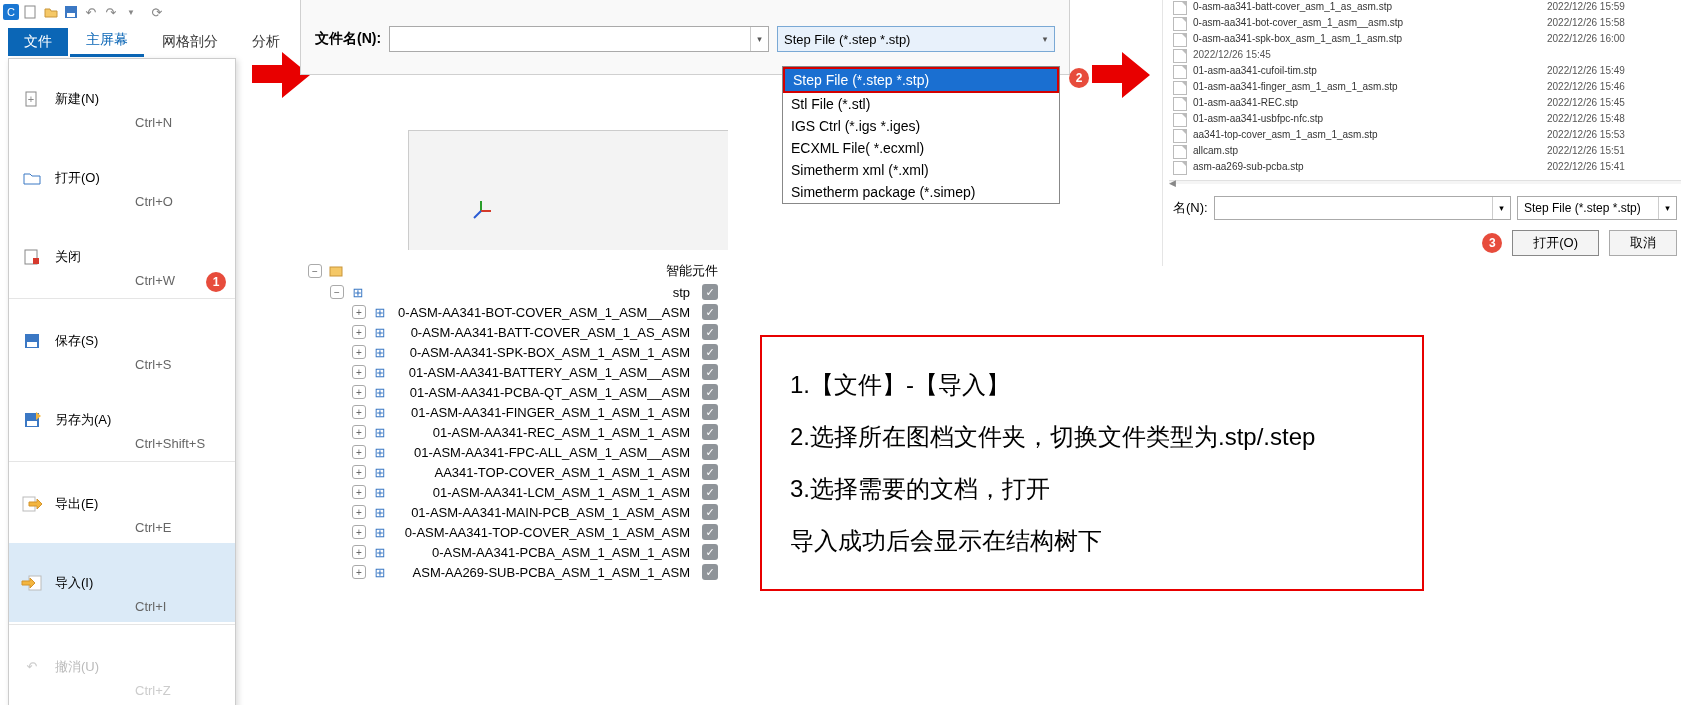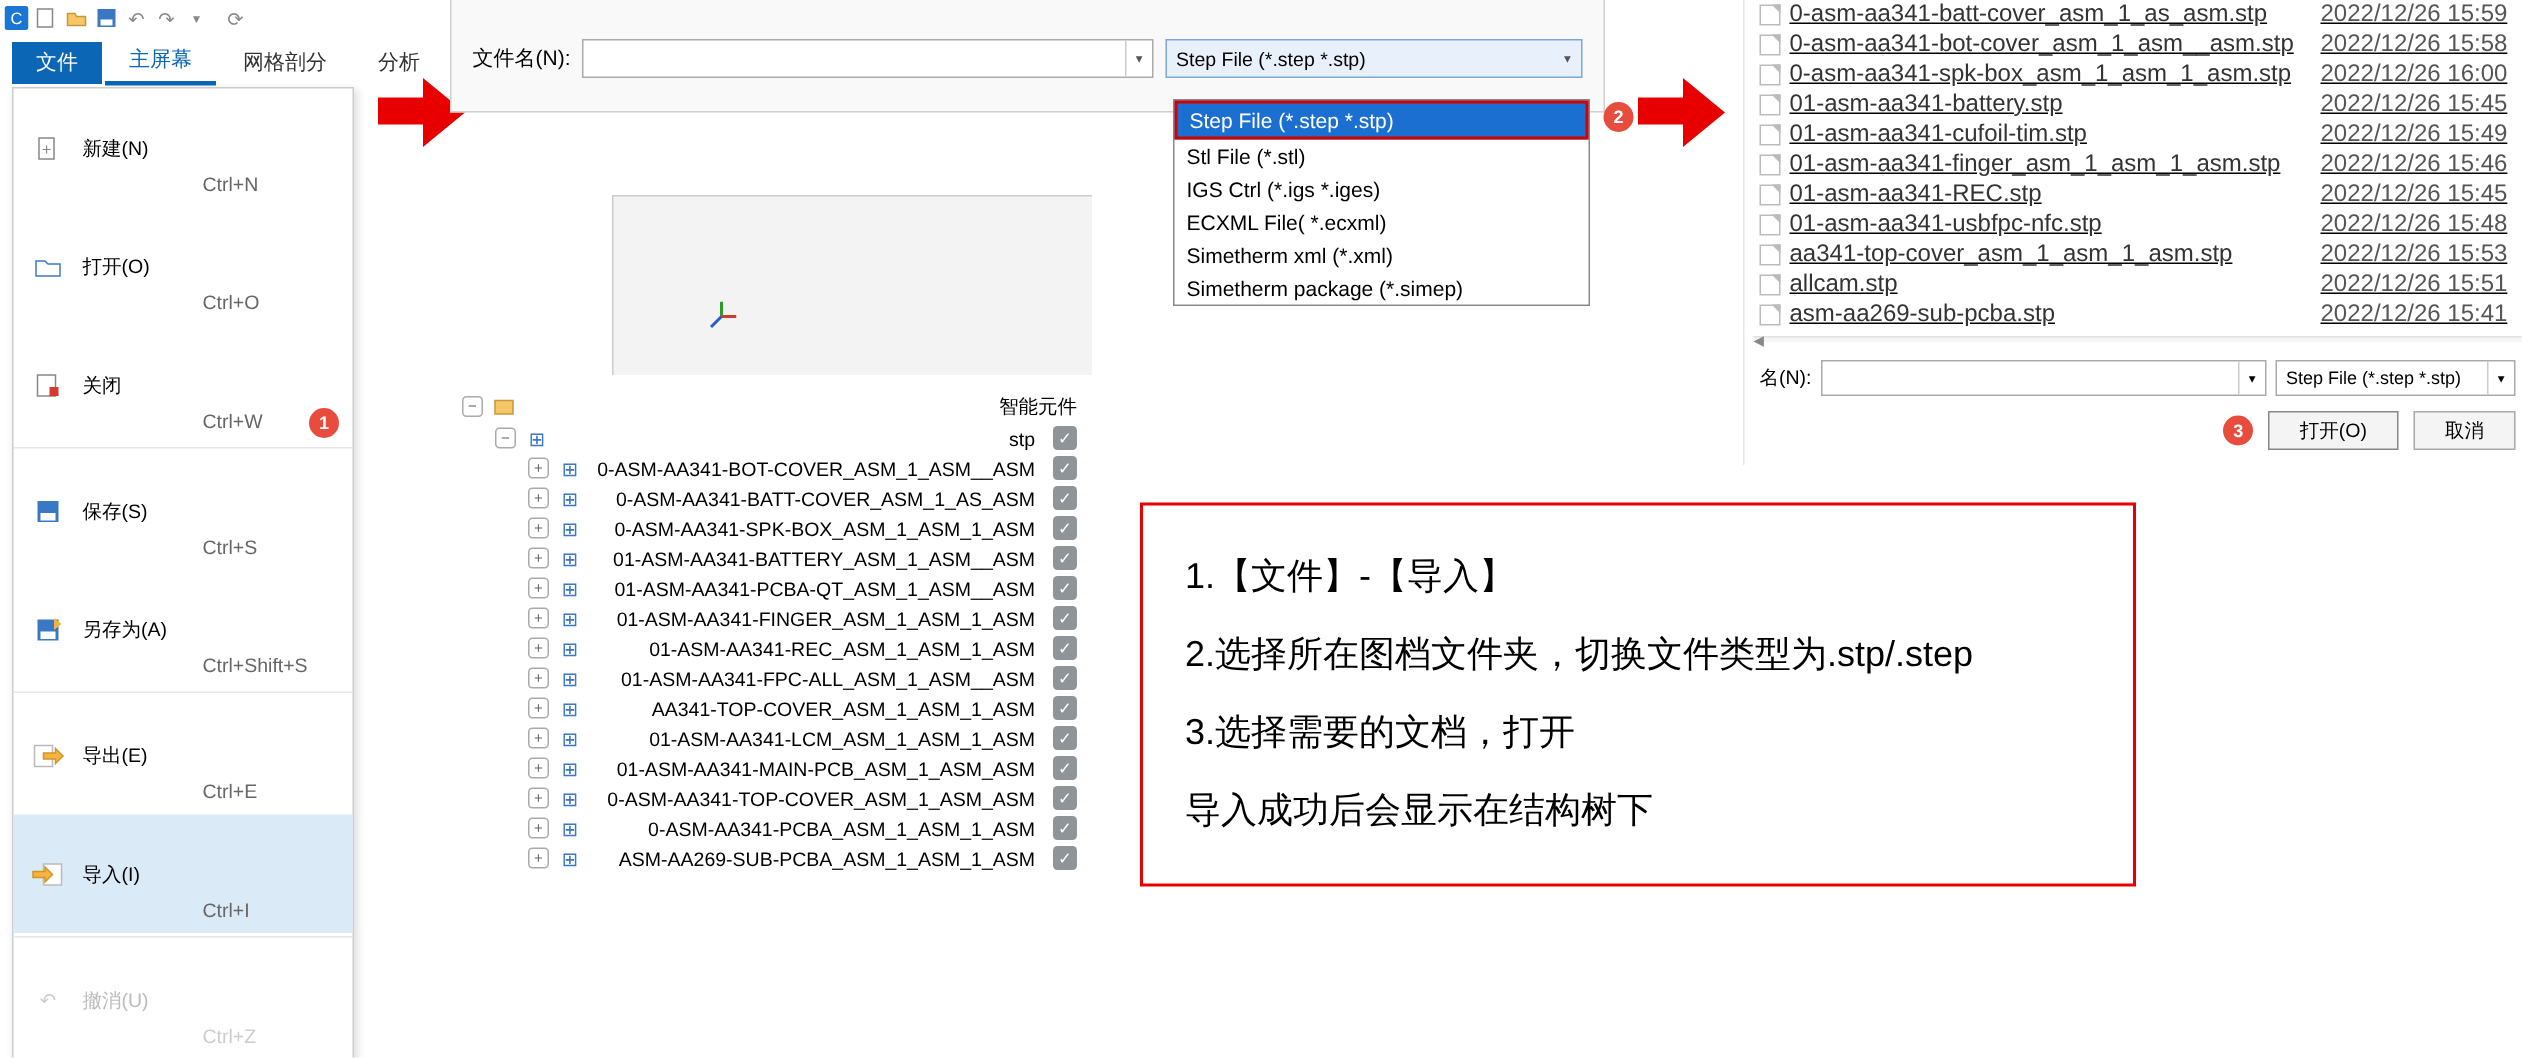--- a/index.html
+++ b/index.html
@@ -28,21 +28,21 @@
   .menu-sep { height: 1px; background: #e5e5e5; margin: 2px 0; }
   .chevron { color: #666; font-size: 10px; }
 
   
   .callout { width: 20px; height: 20px; border-radius: 50%; background: #e74c3c; color: #fff; display: inline-flex; align-items: center; justify-content: center; font-size: 12px; font-weight: bold; position: absolute; }
   .arrow-body { fill: #e80000; }
 
   
   .open-dialog { position: absolute; left: 300px; top: -5px; width: 770px; background: #f9f9f9; border: 1px solid #d0d0d0; padding-bottom: 10px; }
   .open-row { display: flex; align-items: center; padding: 30px 14px 12px 14px; gap: 8px; }
-  .open-label { font-size: 14px; }
+  .open-label { font-size: 14px; font-weight: bold; }
   .open-input { flex: 1; height: 26px; border: 1px solid #aaa; background: #fff; position: relative; }
   .open-input .combo-btn { position: absolute; right: 0; top: 0; bottom: 0; width: 18px; border-left: 1px solid #ccc; display: flex; align-items: center; justify-content: center; font-size: 9px; color: #555; cursor: pointer; }
   .type-select { width: 278px; height: 26px; border: 1px solid #7aa9d5; background: #e8f1fb; position: relative; display: flex; align-items: center; padding: 0 6px; cursor: pointer; }
   .type-select .combo-btn { position: absolute; right: 0; top: 0; bottom: 0; width: 18px; display: flex; align-items: center; justify-content: center; font-size: 9px; color: #555; }
 
   
   .type-dropdown { position: absolute; left: 782px; top: 66px; width: 278px; border: 1px solid #888; background: #fff; z-index: 5; }
   .type-opt { padding: 3px 8px; font-size: 14px; cursor: pointer; }
   .type-opt.sel { background: #1a6fd1; color: #fff; border: 2px solid #d40000; }
 
@@ -54,21 +54,21 @@
   .tree-row { display: flex; align-items: center; gap: 6px; padding: 2px 0; font-size: 13px; }
   .tree-toggle { width: 14px; height: 14px; border: 1px solid #aaa; border-radius: 3px; display: inline-flex; align-items: center; justify-content: center; font-size: 10px; color: #666; cursor: pointer; background: #fff; }
   .tree-icon { width: 16px; height: 16px; display: inline-flex; align-items: center; justify-content: center; color: #c58b2b; }
   .tree-check { width: 16px; height: 16px; border-radius: 3px; background: #8f9499; color: #fff; display: inline-flex; align-items: center; justify-content: center; font-size: 11px; margin-left: 6px; }
   .tree-children { margin-left: 22px; }
   .tree-label { flex: 1; white-space: nowrap; overflow: hidden; text-overflow: ellipsis; text-align: right; }
 
   
   .browser { position: absolute; left: 1162px; top: 0; right: 0; background: #fff; border-left: 1px solid #e5e5e5; }
   .browser-list { }
-  .browser-row { display: flex; padding: 1px 10px; font-size: 16px; align-items: center; cursor: pointer; text-decoration: underline; }
+  .browser-row { display: flex; padding: 1px 10px; font-size: 10px; cursor: pointer; }
   .browser-row.cut { border-bottom: 1px solid #fff; }
   .file-ico { width: 14px; height: 14px; margin-right: 6px; border: 1px solid #bbb; background: #fff; display: inline-block; position: relative; }
   .file-ico::after { content: ""; position: absolute; right: -1px; top: -1px; border: 3px solid transparent; border-top-color: #bbb; border-right-color: #bbb; }
   .file-name { flex: 1; color: #333; }
   .file-date { width: 130px; color: #555; }
   .browser-scroll { height: 4px; border-top: 1px solid #e0e0e0; background: #f5f5f5; margin: 3px 6px 6px 6px; position: relative; }
   .browser-bottom { display: flex; align-items: center; padding: 6px 10px; gap: 6px; }
   .browser-bottom .name-combo { flex: 1; height: 24px; border: 1px solid #aaa; background: #fff; position: relative; }
   .browser-bottom .name-combo .combo-btn { position: absolute; right: 0; top: 0; bottom: 0; width: 18px; border-left: 1px solid #ccc; display: flex; align-items: center; justify-content: center; font-size: 9px; }
   .browser-bottom .type-combo { width: 160px; height: 24px; border: 1px solid #aaa; background: #fff; display: flex; align-items: center; padding: 0 6px; font-size: 12px; position: relative; }
@@ -400,21 +400,20 @@
         <span class="file-name">0-asm-aa341-bot-cover_asm_1_asm__asm.stp</span>
         <span class="file-date">2022/12/26 15:58</span>
       </div>
       <div class="browser-row">
         <span class="file-ico"></span>
         <span class="file-name">0-asm-aa341-spk-box_asm_1_asm_1_asm.stp</span>
         <span class="file-date">2022/12/26 16:00</span>
       </div>
       <div class="browser-row">
         <span class="file-ico"></span>
-        <span class="file-name">01-asm-aa341-battery.stp</span>
         <span class="file-date">2022/12/26 15:45</span>
       </div>
       <div class="browser-row">
         <span class="file-ico"></span>
         <span class="file-name">01-asm-aa341-cufoil-tim.stp</span>
         <span class="file-date">2022/12/26 15:49</span>
       </div>
       <div class="browser-row">
         <span class="file-ico"></span>
         <span class="file-name">01-asm-aa341-finger_asm_1_asm_1_asm.stp</span>

